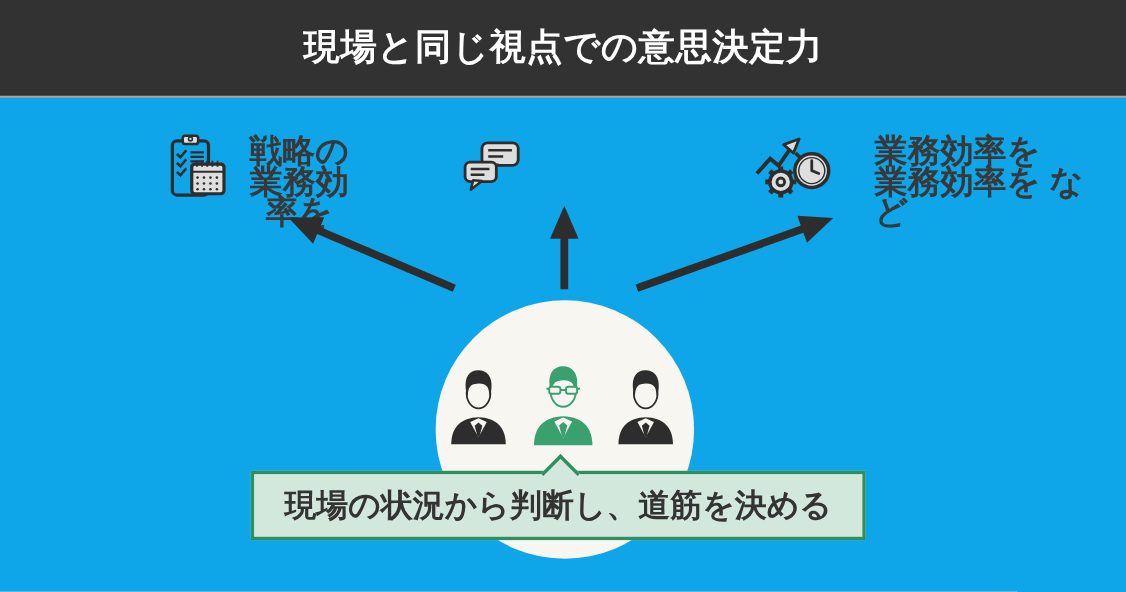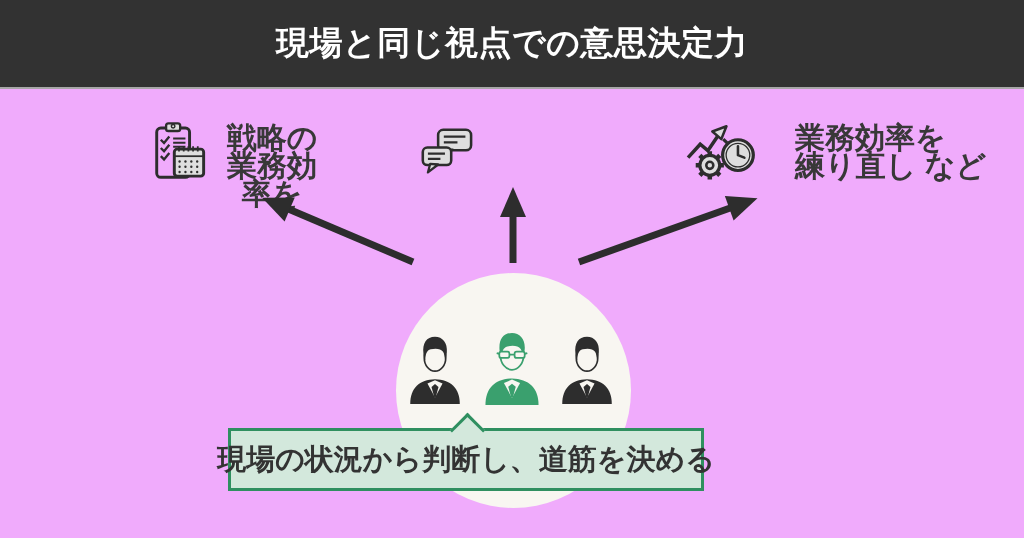--- a/index.html
+++ b/index.html
@@ -1,18 +1,18 @@
 <!DOCTYPE html>
 <html><head>
 <meta charset="utf-8">
 <style>
   html,body{margin:0;padding:0;background:#dedede;}
   #canvas{
     position:relative;width:1024px;height:538px;overflow:hidden;
-    background:#f0abfc;
+    background:#0ea5e9;
     font-family:"Liberation Sans","DejaVu Sans",sans-serif;
     font-weight:700;color:#2d2d2d;
   }
   
   .header{
     position:absolute;left:0;top:0;width:1024px;height:87px;
     background:#323232;border-bottom:2px solid #a8a8a8;
     display:flex;align-items:center;justify-content:center;
   }
   .header-title{color:#ffffff;font-size:33px;letter-spacing:0.5px;}
@@ -25,21 +25,21 @@
   
   .arrows{position:absolute;left:0;top:0;width:1024px;height:538px;pointer-events:none;}
   
   .big-circle{
     position:absolute;left:396px;top:273px;width:235px;height:235px;
     border-radius:50%;background:#f8f6f1;z-index:1;
   }
   .person{position:absolute;z-index:2;}
   
   .caption-box{
-    position:absolute;left:228px;top:428px;width:476px;height:63px;
+    position:absolute;left:228px;top:428px;width:559px;height:63px;
     box-sizing:border-box;background:#d3e8dc;border:3px solid #2f8f60;
     display:flex;align-items:center;justify-content:center;z-index:3;
   }
   .caption-tail{
     position:absolute;left:50%;top:-13px;width:22px;height:22px;
     margin-left:-11px;background:#d3e8dc;
     border-top:3px solid #2f8f60;border-left:3px solid #2f8f60;
     transform:rotate(45deg);
   }
   .caption-text{position:relative;font-size:29px;color:#333333;white-space:nowrap;}
@@ -104,21 +104,21 @@
     </g>
     <circle cx="40" cy="74" r="15.5" fill="#dedede" class="ic" stroke-width="5"></circle>
     <circle cx="40" cy="74" r="5.5" fill="none" class="ic" stroke-width="4"></circle>
     <circle cx="84" cy="58" r="24" fill="#dedede" class="ic" stroke-width="5"></circle>
     <circle cx="84" cy="58" r="18.5" fill="none" class="ic" stroke-width="2"></circle>
     <path d="M67 39 L61 33" class="ic" stroke-width="5"></path>
     <path d="M84 58 L84 44 M84 58 L94 62" fill="none" class="ic" stroke-width="4" stroke-linecap="round"></path>
   </svg>
   <div class="feature-text ft-left" style="left:795px;top:124px;width:210px;">
     <span>業務効率を</span>
-    <span>練り直し など</span>
+    <span>業務効率を など</span>
   </div>
 
   <svg class="arrows" viewBox="0 0 1024 538">
     <defs>
       <marker id="ah" markerUnits="userSpaceOnUse" markerWidth="34" markerHeight="30" refX="5" refY="15" orient="auto">
         <path d="M1 2 L31 15 L1 28 Z" fill="#2d2d2d"></path>
       </marker>
     </defs>
     <line x1="413" y1="262" x2="286" y2="208" stroke="#2d2d2d" stroke-width="7" marker-end="url(#ah)"></line>
     <line x1="513" y1="263" x2="513" y2="213" stroke="#2d2d2d" stroke-width="7" marker-end="url(#ah)"></line>

